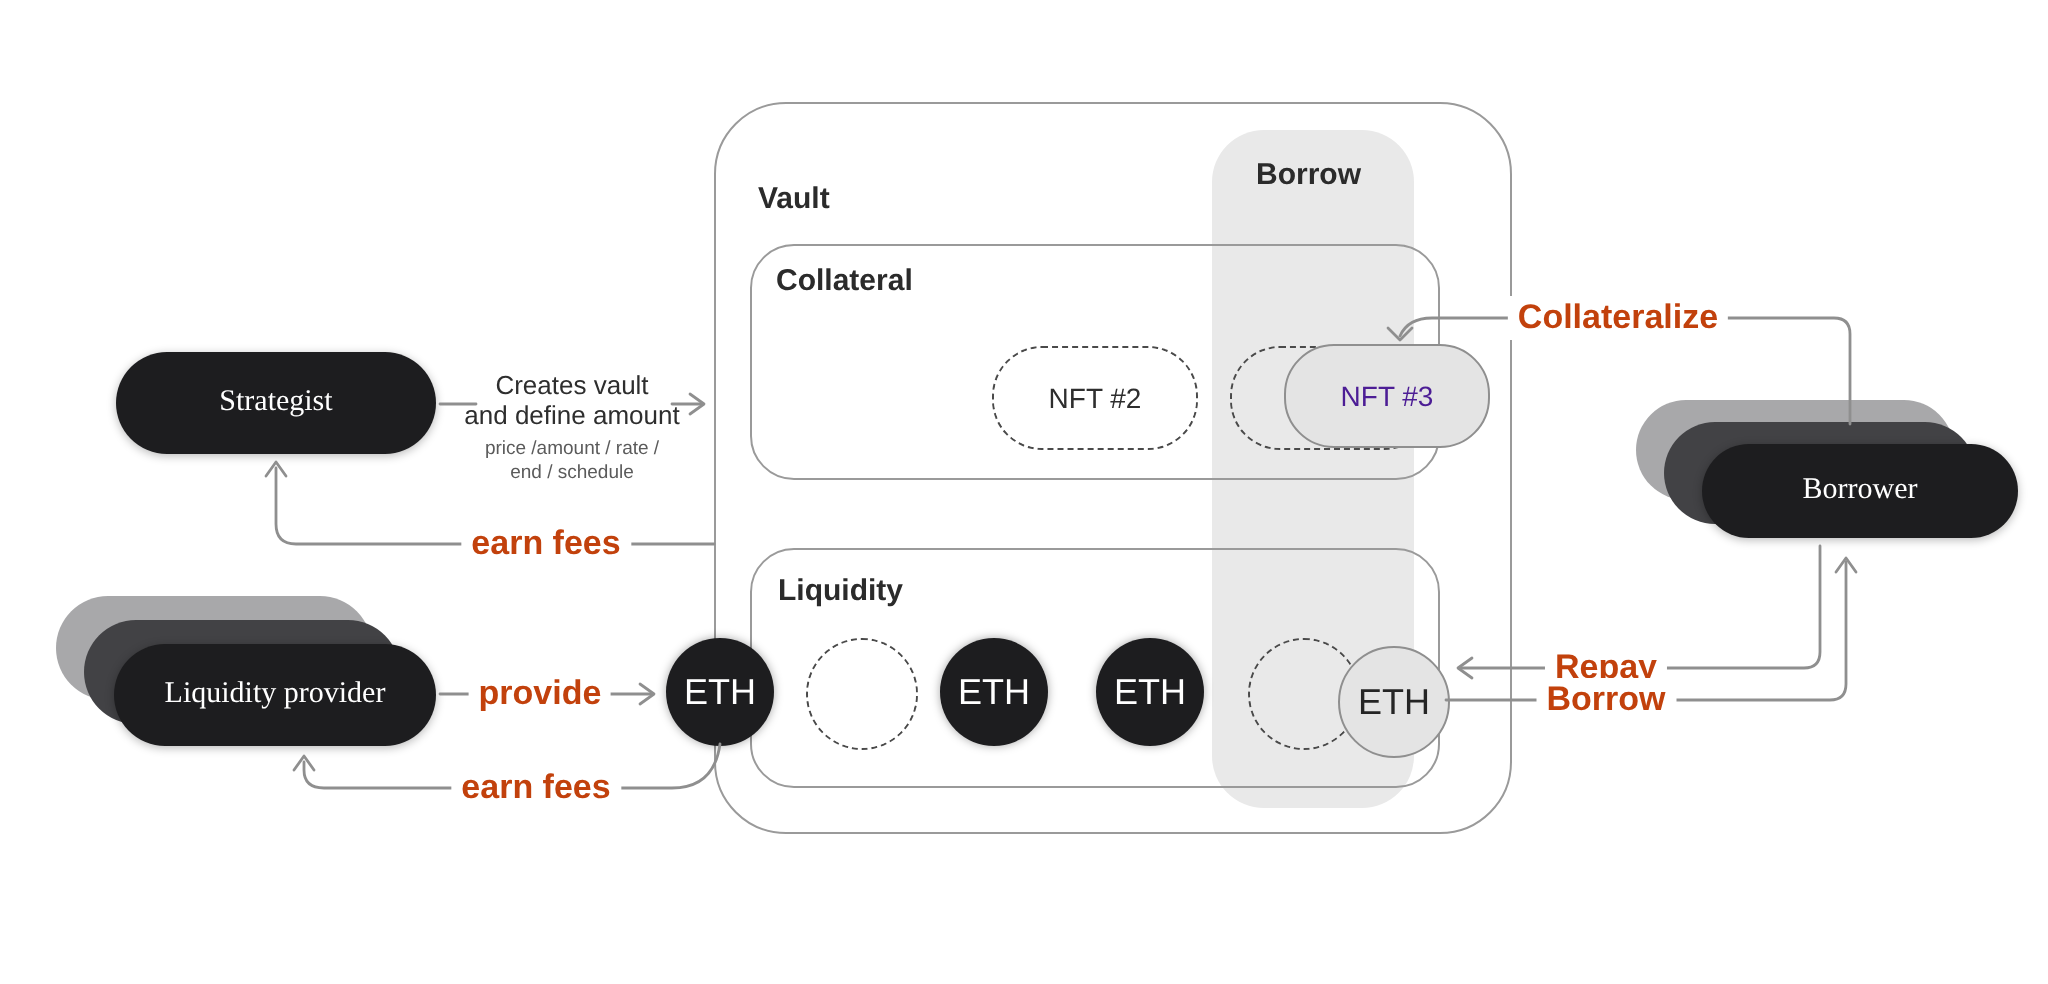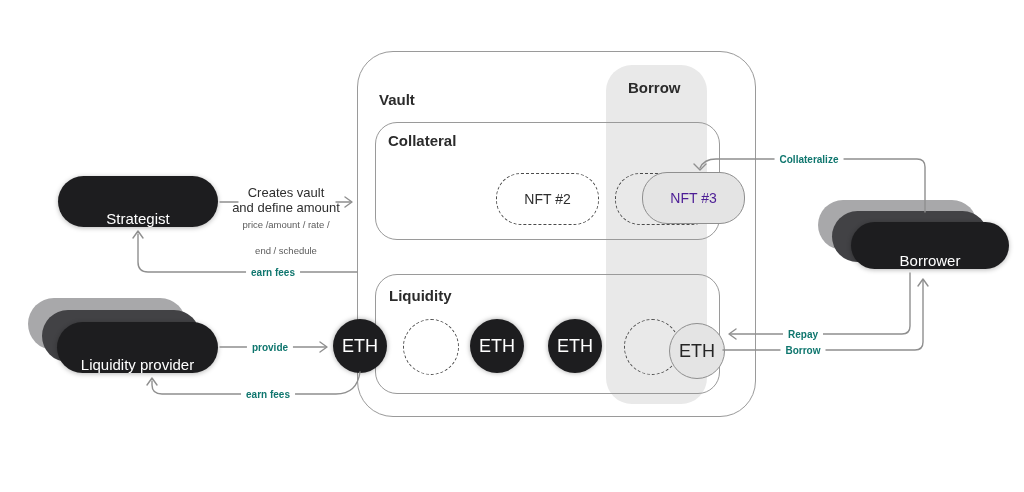--- a/index.html
+++ b/index.html
@@ -6,38 +6,38 @@
   .canvas{
     position:relative;width:1024px;height:492px;background:#ffffff;overflow:hidden;
     font-family:"Liberation Sans","DejaVu Sans",sans-serif;
   }
   .box{position:absolute;border:1.5px solid #9a9a9a;background:transparent;}
   .vault-box{left:357px;top:51px;width:397px;height:364px;border-radius:36px;}
   .collateral-box{left:375px;top:122px;width:343px;height:116px;border-radius:22px;}
   .liquidity-box{left:375px;top:274px;width:343px;height:118px;border-radius:22px;}
   .borrow-col{position:absolute;left:606px;top:65px;width:101px;height:339px;border-radius:26px;background:#e9e9e9;}
   .section-title{position:absolute;font-size:15px;font-weight:700;color:#2b2b2b;white-space:nowrap;}
-  .pill{position:absolute;border-radius:26px;display:flex;align-items:flex-end;justify-content:center;
-        color:#ffffff;font-size:15px;white-space:nowrap;}
+  .pill{position:absolute;border-radius:26px;display:flex;align-items:center;justify-content:center;
+        color:#ffffff;font-size:15px;white-space:nowrap;font-family:Liberation Serif, serif;}
   .pill.black{background:#1d1d1f;box-shadow:0 1px 5px rgba(0,0,0,.28);}
   .pill.darkgray{background:#424245;}
   .pill.lightgray{background:#a8a8aa;}
   .nft{position:absolute;width:100px;height:50px;border-radius:25px;display:flex;align-items:center;
        justify-content:center;font-size:14px;color:#2e2e2e;}
   .nft.dashed{border:1.7px dashed #4a4a4a;background:transparent;}
   .nft.filled{background:#e4e4e4;border:1.4px solid #8f8f8f;color:#4c1d95;}
   .coin{position:absolute;width:54px;height:54px;border-radius:50%;display:flex;align-items:center;
         justify-content:center;font-size:18px;font-weight:400;}
   .coin.black{background:#1d1d1f;color:#ffffff;box-shadow:0 0 5px rgba(0,0,0,.35);}
   .coin.dashed{border:1.6px dashed #4a4a4a;background:transparent;width:54px;height:54px;}
   .coin.gray{background:#e4e4e4;border:1.4px solid #8f8f8f;color:#252525;}
   .wires{position:absolute;left:0;top:0;width:1024px;height:492px;pointer-events:none;}
   .wires path,.wires polyline{fill:none;stroke:#8f8f8f;stroke-width:1.4;stroke-linecap:round;stroke-linejoin:round;}
   .wire-label{position:absolute;transform:translate(-50%,-50%);background:#ffffff;padding:1px 5px;
-              font-size:10px;font-weight:700;color:#0f766e;white-space:nowrap;}
+              font-size:17px;font-weight:700;color:#c2410c;white-space:nowrap;}
   .terms-block{position:absolute;left:230px;top:185px;width:112px;text-align:center;}
   .terms-bold{font-size:13px;font-weight:400;color:#2e2e2e;line-height:15px;white-space:nowrap;}
   .terms-note{font-size:9.5px;color:#5b5b5b;line-height:12px;margin-top:4px;white-space:nowrap;}
 </style>
 </head>
 <body>
 
 <div class="canvas">
 
   <div class="borrow-col"></div>
@@ -119,16 +119,16 @@
   <div class="wire-label" style="left:270px;top:347px">provide</div>
   <div class="wire-label" style="left:268px;top:394px">earn fees</div>
   <div class="wire-label" style="left:809px;top:159px">Collateralize</div>
   <div class="wire-label" style="left:803px;top:334px">Repay</div>
   <div class="wire-label" style="left:803px;top:350px">Borrow</div>
 
   <div class="terms-block">
     <div class="terms-bold">Creates vault</div>
     <div class="terms-bold">and define amount</div>
     <div class="terms-note">price /amount / rate /</div>
-    <div class="terms-note" style="margin-top:14px">end / schedule</div>
+    <div class="terms-note" style="margin-top:0">end / schedule</div>
   </div>
 
 </div>
 
 </body></html>

